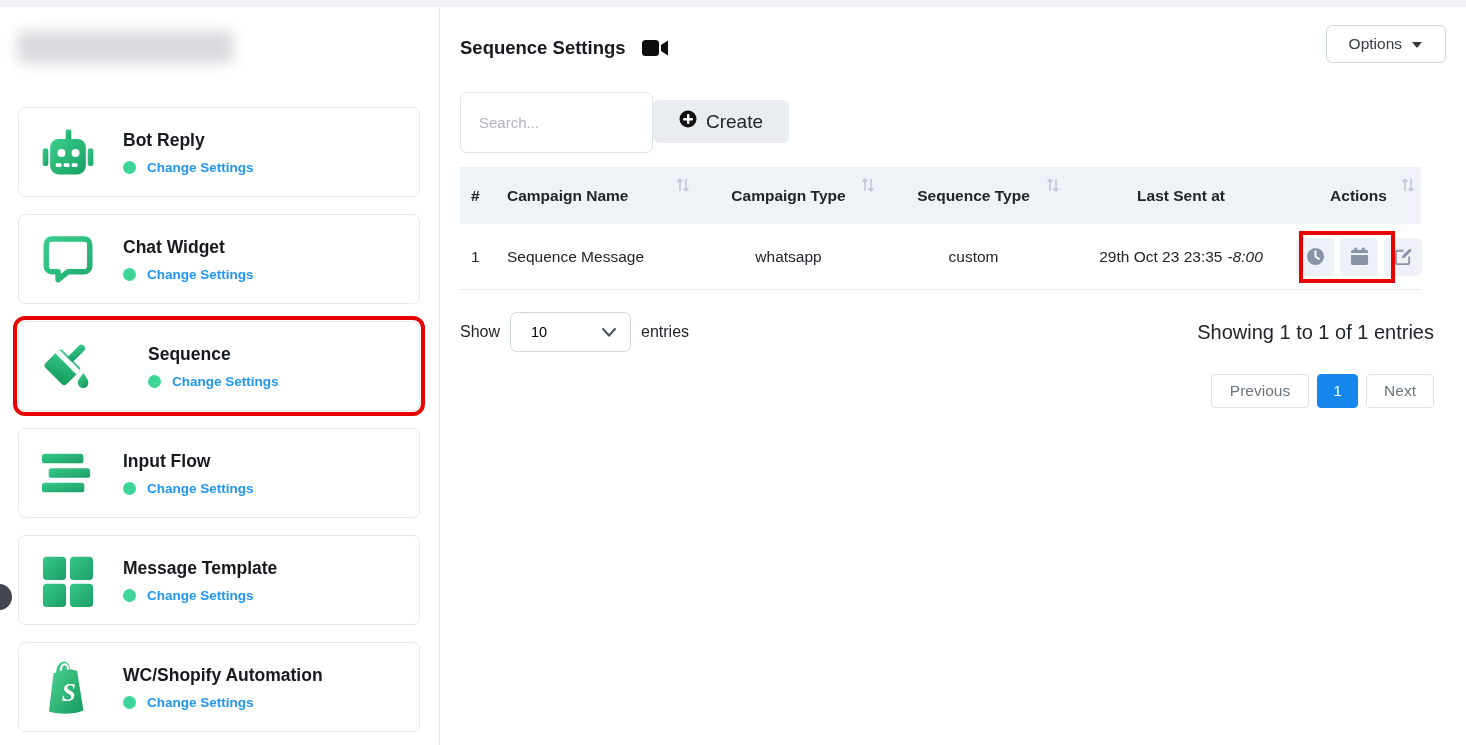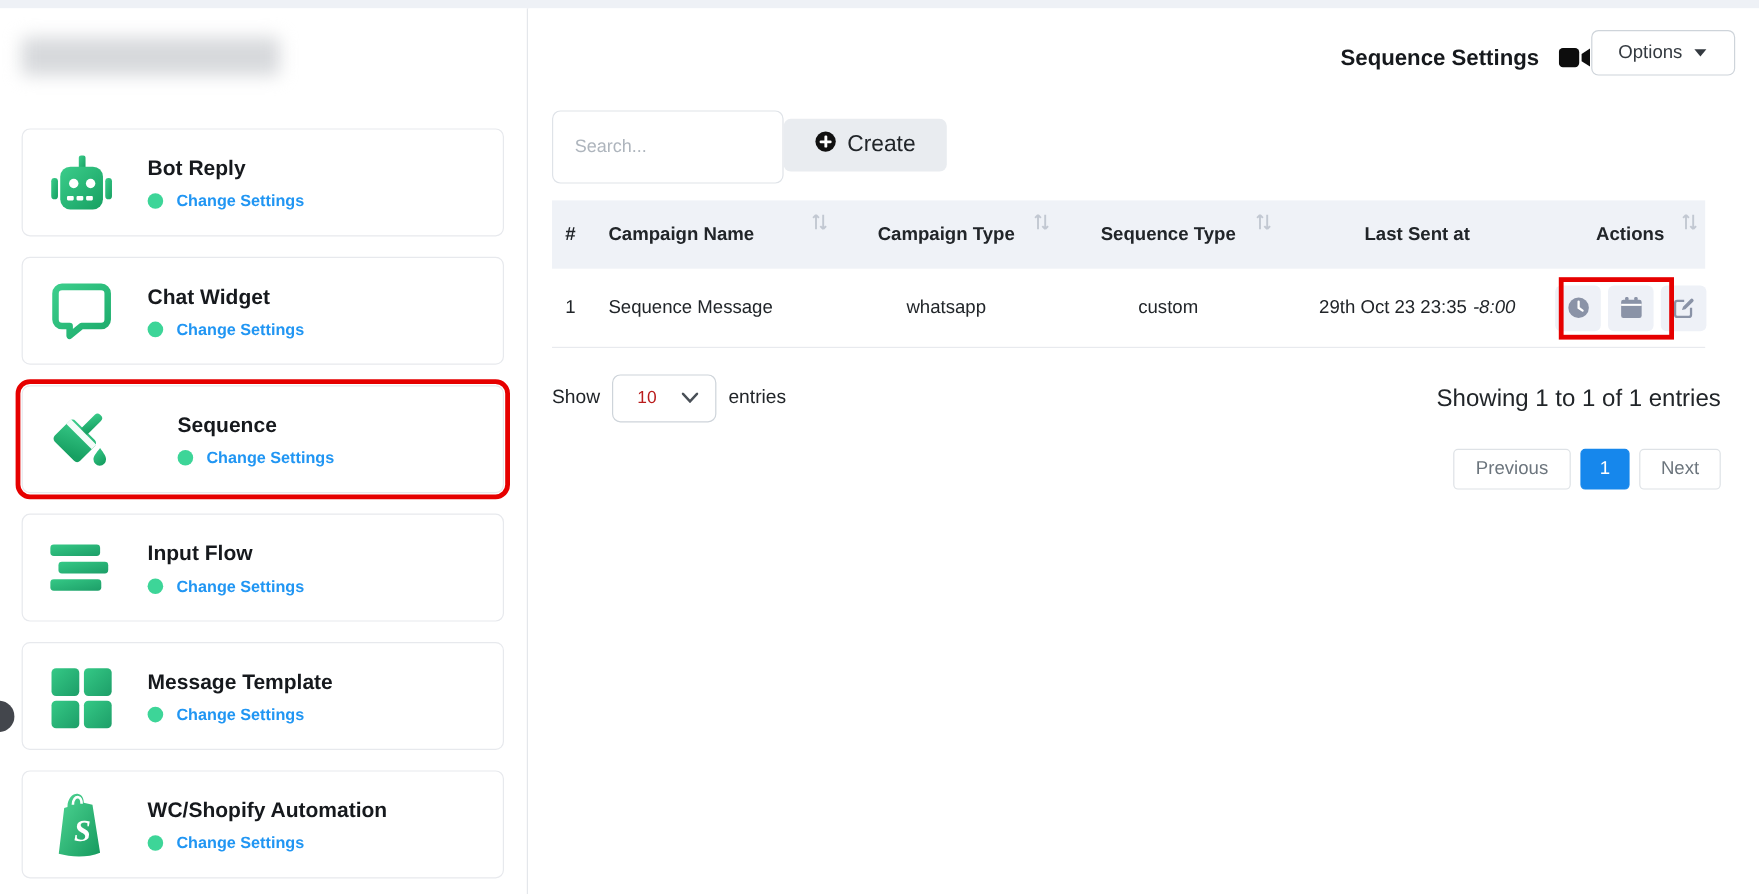--- a/index.html
+++ b/index.html
@@ -17,21 +17,21 @@
   .side-text .t { font-size:17.5px; font-weight:600; color:#16191d; margin-bottom:9px; }
   .side-status { display:flex; align-items:center; }
   .dot { width:13px; height:13px; border-radius:50%; background:#3dd598; margin-right:11px; }
   .cs-link { font-size:13.5px; font-weight:700; color:#2196f3; cursor:pointer; }
 
   .edge-dot { position:absolute; left:-14px; top:584px; width:26px; height:26px; border-radius:50%; background:#43464c; }
 
   
   .main { position:absolute; top:7px; left:441px; width:1025px; height:738px; background:#fff; padding:18px 20px 0 19px; }
 
-  .title-row { display:flex; align-items:flex-start; justify-content:flex-end; }
+  .title-row { display:flex; align-items:flex-start; justify-content:space-between; }
   .title-wrap { display:flex; align-items:center; margin-top:12px; }
   .page-title { font-size:18.5px; font-weight:700; color:#16191d; }
   .cam { margin-left:16px; display:flex; align-items:center; }
   .btn-options { display:flex; align-items:center; gap:9px; background:#fff; border:1px solid #ced4da; border-radius:6px; padding:9px 22px; font-size:15.5px; color:#343a40; cursor:pointer; }
 
   .search-row { display:flex; align-items:flex-end; justify-content:flex-start; margin-top:29px; }
   .search-input { width:193px; height:61px; border:1px solid #dfe3e8; border-radius:7px; padding:0 18px; font-size:15px; color:#495057; outline:none; font-family:"Liberation Sans",sans-serif; }
   .search-input::placeholder { color:#aeb5bd; }
   .btn-create { display:flex; align-items:center; gap:9px; background:#e9ecf0; border:none; border-radius:6px; padding:10px 26px; font-size:19px; color:#212529; cursor:pointer; margin-bottom:10px; margin-right:15px; }
 
@@ -47,21 +47,21 @@
   .td.left { justify-content:flex-start; padding-left:11px; }
   .tz { font-style:italic; margin-left:5px; }
 
   .actions-cell { position:relative; display:flex; align-items:center; justify-content:center; gap:6px; }
   .abtn { width:38px; height:38px; border:none; border-radius:5px; background:#eef1f7; display:flex; align-items:center; justify-content:center; cursor:pointer; }
   .red-box { position:absolute; left:3px; top:-7px; width:96px; height:52px; border:4px solid #e60000; pointer-events:none; }
 
   
   .controls { display:flex; align-items:center; margin-top:22px; justify-content:space-between; }
   .show-wrap { display:flex; align-items:center; gap:10px; font-size:16px; }
-  .select { width:87px; height:40px; border:1px solid #ced4da; border-radius:7px; display:flex; align-items:center; justify-content:space-between; padding:0 14px 0 20px; font-size:14.5px; color:#b91c1c; cursor:pointer; }
+  .select { width:121px; height:40px; border:1px solid #ced4da; border-radius:7px; display:flex; align-items:center; justify-content:space-between; padding:0 14px 0 20px; font-size:14.5px; color:#000000; cursor:pointer; }
   .showing { font-size:20px; color:#212529; margin-right:12px; }
 
   .pager { display:flex; justify-content:flex-end; gap:8px; margin-top:22px; margin-right:12px; }
   .pg { height:34px; display:flex; align-items:center; justify-content:center; font-size:15.5px; border-radius:4px; cursor:pointer; }
   .pg.prev { width:98px; background:#fff; border:1px solid #dee2e6; color:#6c757d; }
   .pg.num  { width:41px; background:#1687ec; color:#fff; border:1px solid #1687ec; }
   .pg.next { width:68px; background:#fff; border:1px solid #dee2e6; color:#6c757d; }
 </style>
 </head>
 <body>

